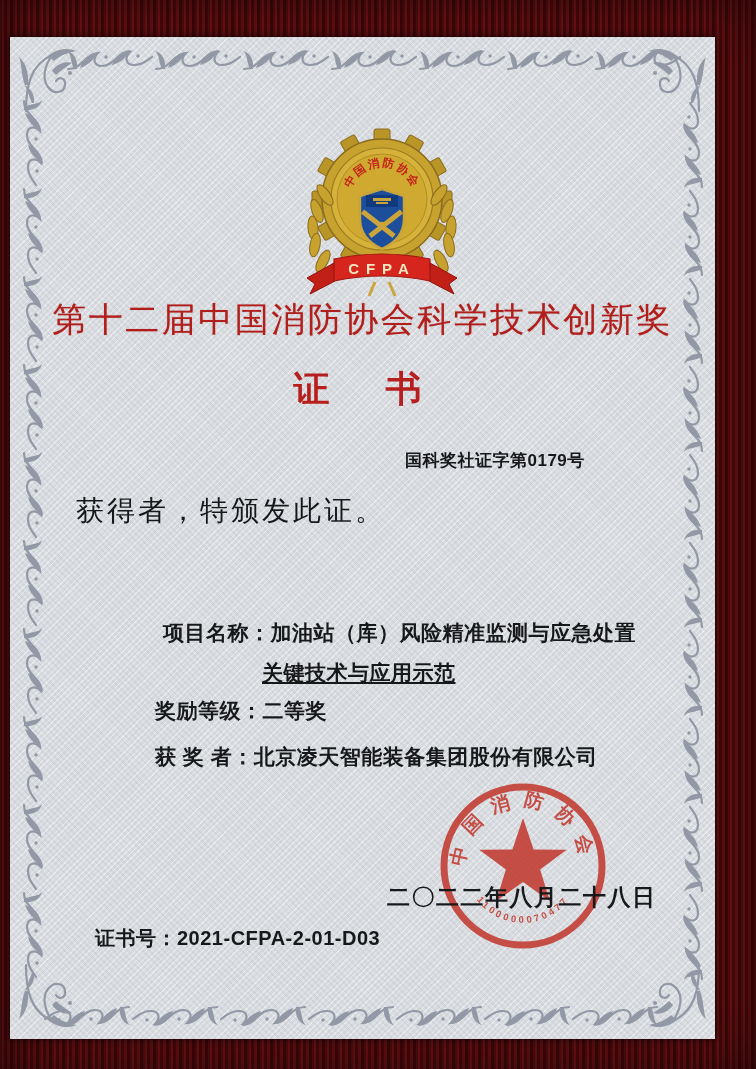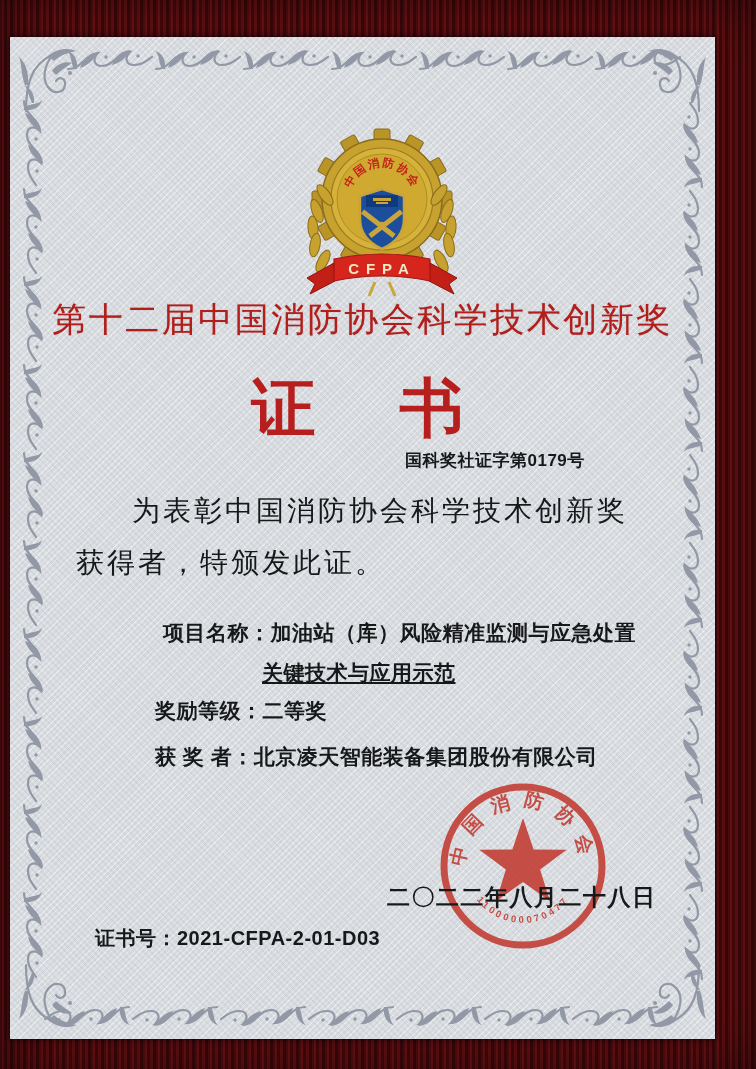--- a/index.html
+++ b/index.html
@@ -22,21 +22,21 @@
   .bs{fill:none;stroke:#9298a6;stroke-width:2.2;stroke-linecap:round;}
   .bf{fill:#9298a6;}
   .emblem{position:absolute;left:267px;top:88px;width:210px;height:178px;}
   .title{
     position:absolute;left:0;right:0;top:260px;text-align:center;
     font-size:34px;font-weight:normal;color:#b01f1c;letter-spacing:2.5px;
     text-shadow:0 0 1px rgba(176,31,28,.4);
   }
   .doctype{
     position:absolute;left:0;right:0;top:328px;text-align:center;
-    font-size:64px;font-weight:bold;color:#b71f1f;letter-spacing:10px;
+    font-size:36px;font-weight:bold;color:#b71f1f;letter-spacing:10px;
   }
   .regno{
     position:absolute;left:395px;top:412px;
     font-size:17px;font-weight:bold;color:#17181a;letter-spacing:.5px;
   }
   .body-text{
     position:absolute;left:66px;top:448px;width:585px;
     font-family:"DejaVu Serif","Liberation Serif",serif;
     font-size:28px;color:#17181a;line-height:52px;letter-spacing:3px;
   }
@@ -195,21 +195,20 @@
       <text x="105" y="149" text-anchor="middle" font-size="15" font-weight="bold" fill="#f5e7c0" letter-spacing="7">CFPA</text>
     </g>
   </svg>
 
   <div class="title">第十二届中国消防协会科学技术创新奖</div>
   <div class="doctype">证　书</div>
 
   <div class="regno">国科奖社证字第0179号</div>
 
   <div class="body-text">
-    <div class="indent">为表彰中国消防协会科学技术创新奖</div>
     <div>获得者，特颁发此证。</div>
   </div>
 
   <div class="fields">
     <div class="frow f1"><span>项目名称：</span><span>加油站（库）风险精准监测与应急处置</span></div>
     <div class="frow f1b">关键技术与应用示范</div>
     <div class="frow f2"><span>奖励等级：</span><span>二等奖</span></div>
     <div class="frow f3"><span>获 奖 者：</span><span>北京凌天智能装备集团股份有限公司</span></div>
   </div>
 

